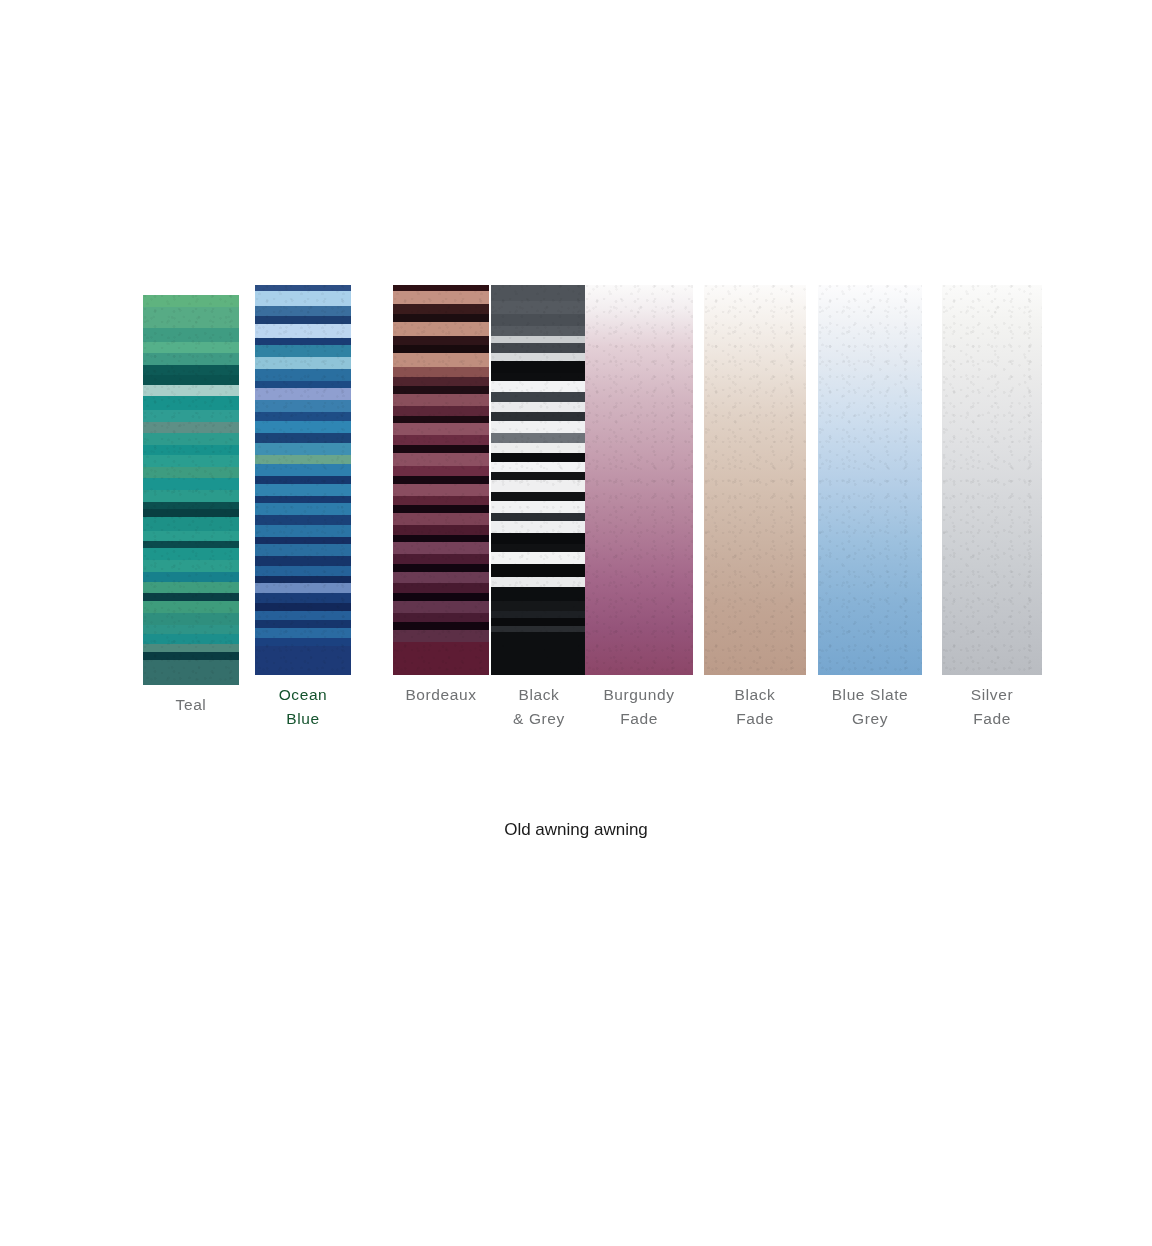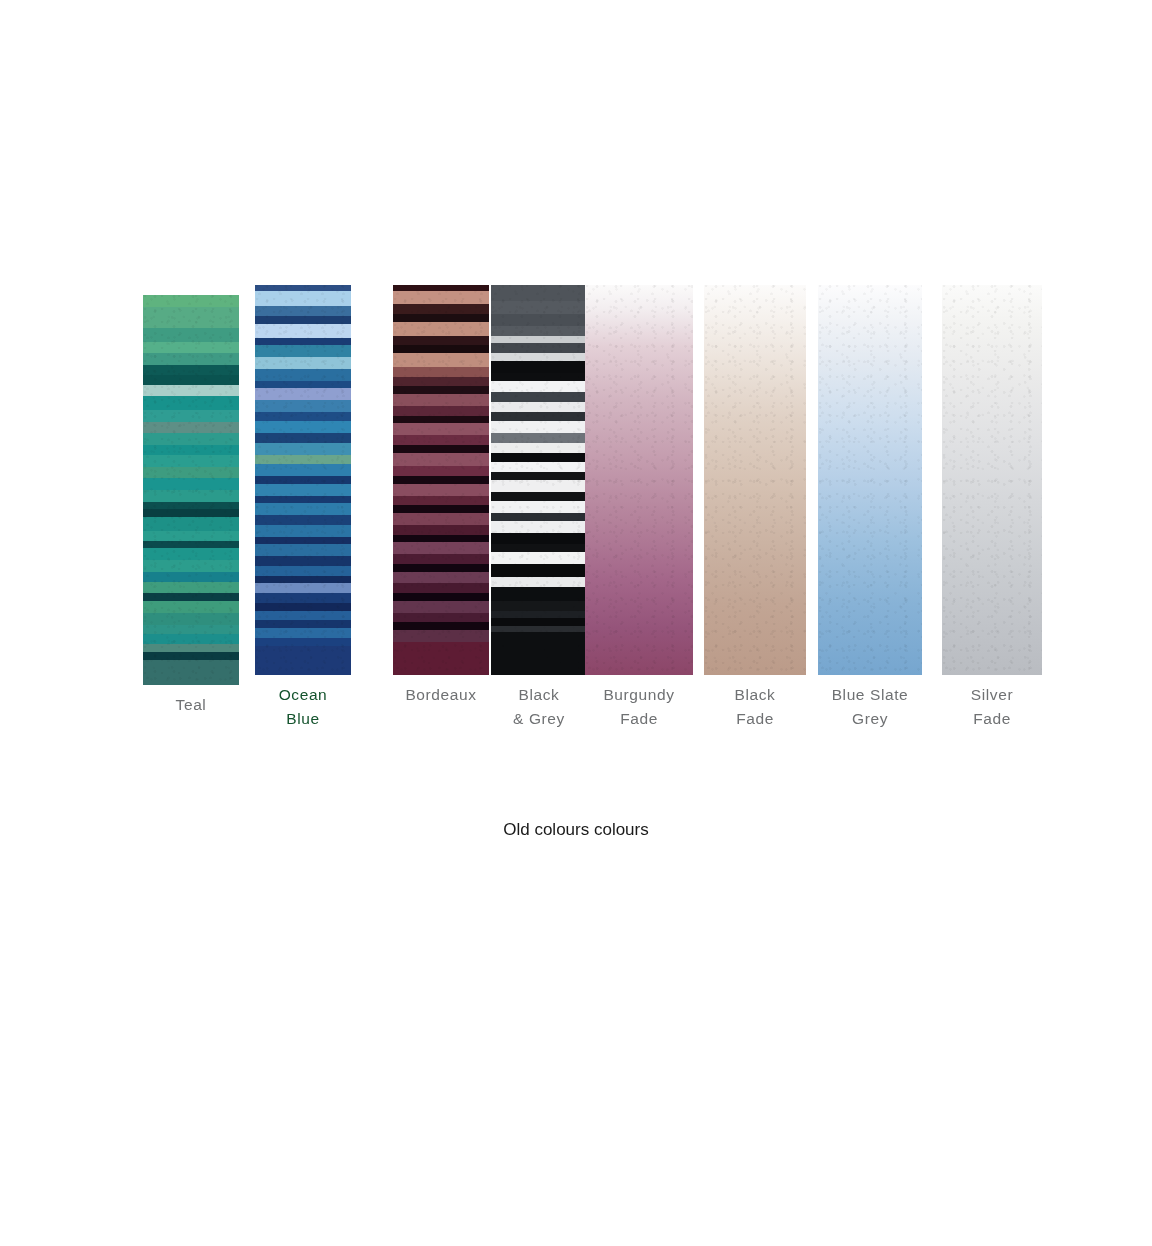--- a/index.html
+++ b/index.html
@@ -142,13 +142,13 @@
     <div class="swatch-col" style="left: 791px; width: 100px; padding-left: 8px;">
       <div class="swatch-chip">
         <div class="swatch-bands" style="background: linear-gradient(rgb(251, 251, 250) 0%, rgb(243, 243, 241) 10%, rgb(234, 234, 234) 24%, rgb(224, 225, 227) 40%, rgb(213, 215, 218) 56%, rgb(202, 205, 209) 72%, rgb(192, 195, 200) 88%, rgb(185, 188, 193) 100%);"></div>
         <div class="swatch-texture"></div>
       </div>
       <div class="swatch-label" style="color: rgb(111, 113, 115);">Silver
 Fade</div>
     </div>
   </div>
 
-<div id="caption">Old colours colours</div>
+<div id="caption">Old awning awning</div>
 
 </body></html>

